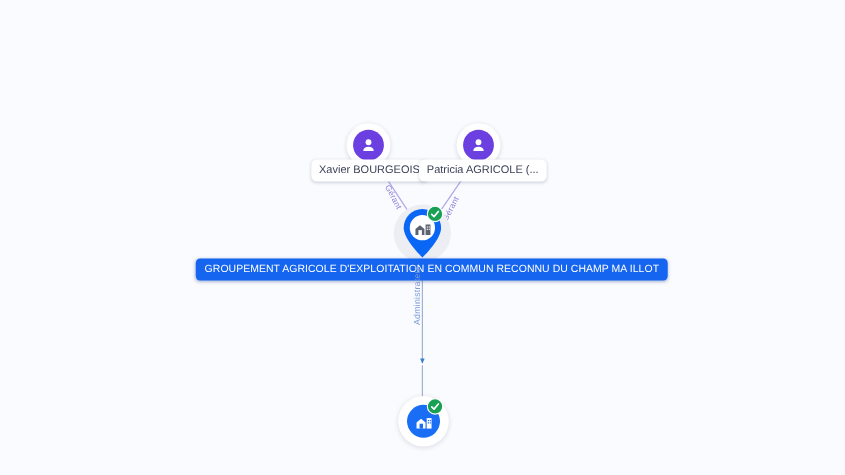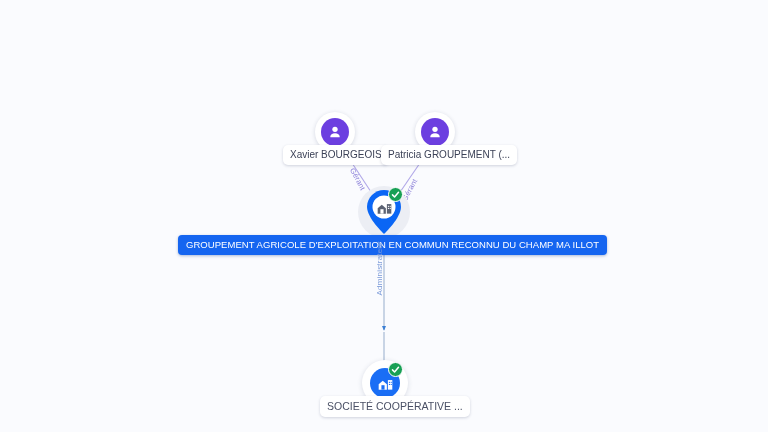--- a/index.html
+++ b/index.html
@@ -211,21 +211,21 @@
   <div class="node-label" style="left:283px; top:145px;">Xavier BOURGEOIS</div>
 
   <div class="person-node" style="left:415px; top:112px;">
     <div class="person-avatar">
       <svg width="16" height="16" viewBox="0 0 24 24" fill="#ffffff">
         <circle cx="12" cy="8" r="4"></circle>
         <path d="M12 14c-4.2 0-7 2.3-7 4.6V20h14v-1.4C19 16.3 16.2 14 12 14z"></path>
       </svg>
     </div>
   </div>
-  <div class="node-label" style="left:381px; top:145px;">Patricia GROUPEMENT (...</div>
+  <div class="node-label" style="left:381px; top:145px;">Patricia AGRICOLE (...</div>
 
   <div class="edge-label role-gerant rot-left" style="left:352px; top:164px;">Gérant</div>
   <div class="edge-label role-gerant rot-right" style="left:404px; top:196px;">Gérant</div>
 
   <div class="company-pin-node" style="left:358px; top:186px;">
     <div class="pin-halo"></div>
     <svg class="pin-shape" viewBox="0 0 36 46">
       <path d="M18 1 C8.6 1 1 8.6 1 18 C1 29 18 45 18 45 C18 45 35 29 35 18 C35 8.6 27.4 1 18 1 z" fill="#0a66f5"></path>
       <circle cx="18" cy="18" r="11.5" fill="#ffffff"></circle>
     </svg>
@@ -262,15 +262,14 @@
         <rect x="19.6" y="11.6" width="1.6" height="1.6" fill="#1a6ef5"></rect>
         <rect x="6" y="13.5" width="4.6" height="6.5" fill="#1a6ef5"></rect>
       </svg>
     </div>
     <div class="verified-badge" style="left:26px; top:2px;">
       <svg width="9" height="9" viewBox="0 0 24 24" fill="none" stroke="#ffffff" stroke-width="4" stroke-linecap="round" stroke-linejoin="round">
         <polyline points="4,13 9.5,18.5 20,6"></polyline>
       </svg>
     </div>
   </div>
-  <div class="node-label muted" style="left:320px; top:396px;">SOCIETÉ COOPÉRATIVE ...</div>
 
 </div>
 
 </body></html>

